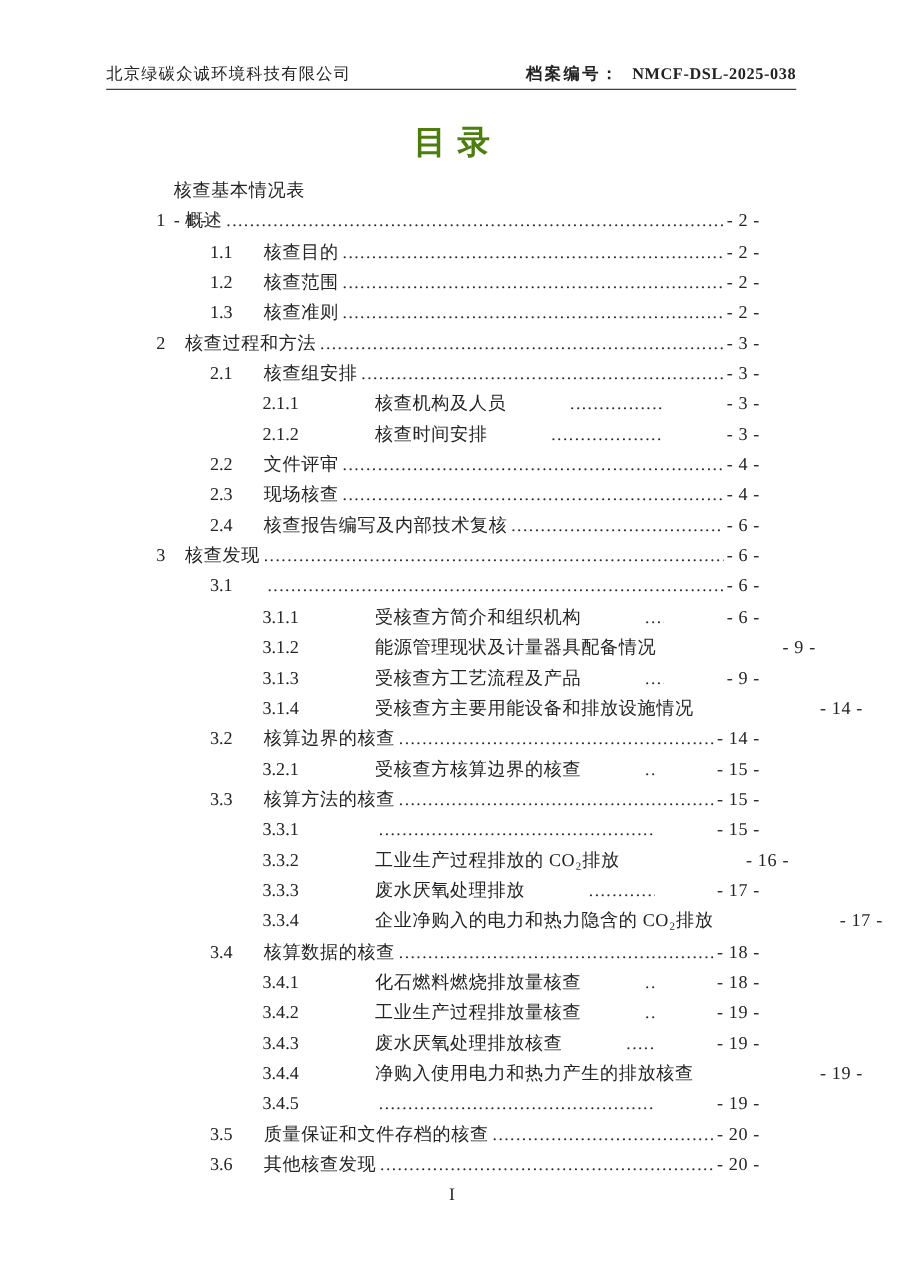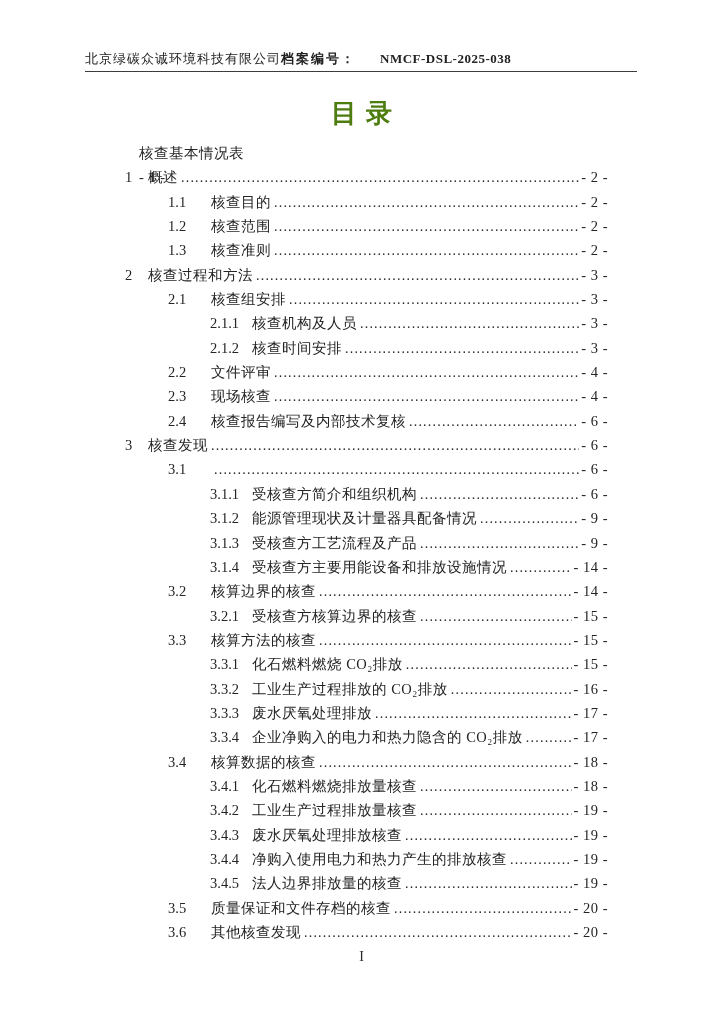--- a/index.html
+++ b/index.html
@@ -10,28 +10,28 @@
     color: #222222;
     position: relative;
     overflow: hidden;
   }
   .page { position: absolute; inset: 0; background: #ffffff; }
 
   
   .header {
     position: absolute;
     left: 85px; top: 50px; width: 552px;
-    display: flex; justify-content: flex-start; align-items: baseline;
+    display: flex; justify-content: space-between; align-items: baseline;
     font-size: 13px; line-height: 17px;
     padding-bottom: 4px;
     border-bottom: 1.5px solid #3c3c3c;
     letter-spacing: 1px;
   }
   .header .archive { font-weight: bold; letter-spacing: 0.5px; }
-  .header .archive .archive-label { margin-right: 24px; letter-spacing: 2px; }
+  .header .archive .archive-label { margin-right: 10px; letter-spacing: 2px; }
 
   
   .title {
     position: absolute; top: 96px; left: 0; width: 723px;
     margin: 0;
     text-align: center;
     font-size: 26px; line-height: 36px; font-weight: bold;
     letter-spacing: 9px; text-indent: 9px;
     color: #4d7c0f;
   }
@@ -46,21 +46,21 @@
   .row {
     display: flex; align-items: baseline;
     height: 24.35px; line-height: 24.35px;
     white-space: nowrap;
   }
   .row .num { flex: none; }
   .row .lbl { flex: none; letter-spacing: 0.5px; }
   .lvl1 .num { min-width: 23px; }
   .lvl2 { padding-left: 43px; }
   .lvl2 .num { min-width: 43px; }
-  .lvl3 { padding-left: 85px; }
+  .lvl3 { padding-left: 85px; gap: 48px; }
   .lvl3 .num { min-width: 42px; }
   .nonum { padding-left: 11px; flex-direction: column; }
   .dots {
     flex: 1 1 auto;
     overflow: hidden;
     white-space: nowrap;
     margin: 0 2px 0 3px;
     letter-spacing: 1.2px;
     font-size: 14px;
     color: #2a2a2a;
@@ -212,21 +212,20 @@
         <span class="pg">- 15 -</span>
       </div>
       <div class="row lvl2">
         <span class="num">3.3</span>
         <span class="lbl">核算方法的核查</span>
         <span class="dots"></span>
         <span class="pg">- 15 -</span>
       </div>
       <div class="row lvl3">
         <span class="num">3.3.1</span>
-        <span class="lbl">化石燃料燃烧 CO₂排放</span>
         <span class="dots"></span>
         <span class="pg">- 15 -</span>
       </div>
       <div class="row lvl3">
         <span class="num">3.3.2</span>
         <span class="lbl">工业生产过程排放的 CO₂排放</span>
         <span class="dots"></span>
         <span class="pg">- 16 -</span>
       </div>
       <div class="row lvl3">
@@ -266,21 +265,20 @@
         <span class="pg">- 19 -</span>
       </div>
       <div class="row lvl3">
         <span class="num">3.4.4</span>
         <span class="lbl">净购入使用电力和热力产生的排放核查</span>
         <span class="dots"></span>
         <span class="pg">- 19 -</span>
       </div>
       <div class="row lvl3">
         <span class="num">3.4.5</span>
-        <span class="lbl">法人边界排放量的核查</span>
         <span class="dots"></span>
         <span class="pg">- 19 -</span>
       </div>
       <div class="row lvl2">
         <span class="num">3.5</span>
         <span class="lbl">质量保证和文件存档的核查</span>
         <span class="dots"></span>
         <span class="pg">- 20 -</span>
       </div>
       <div class="row lvl2">

